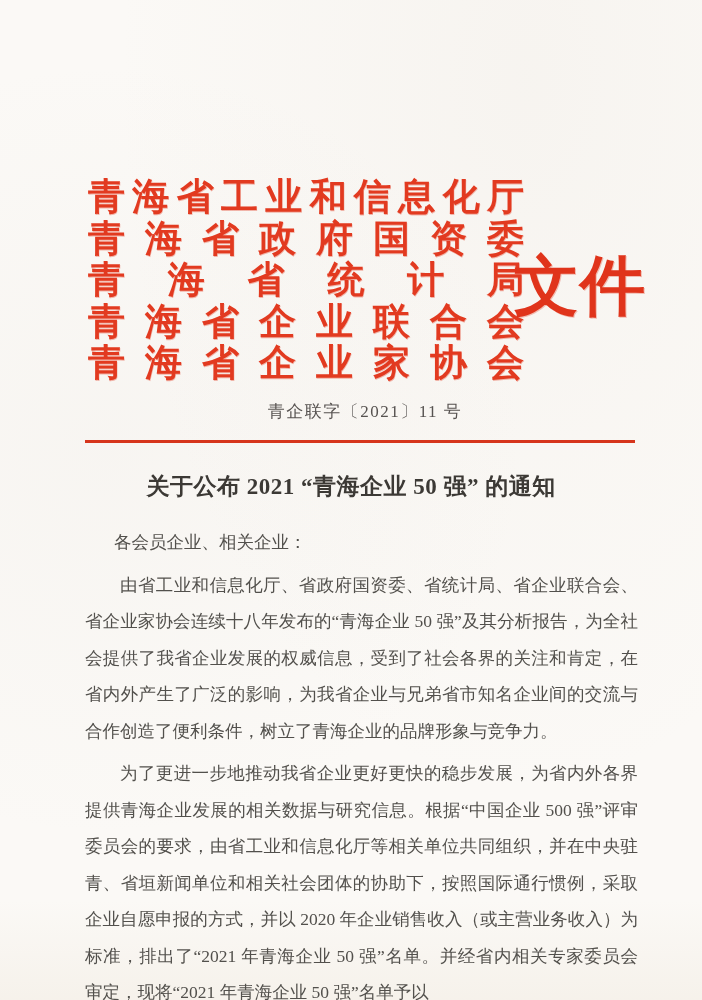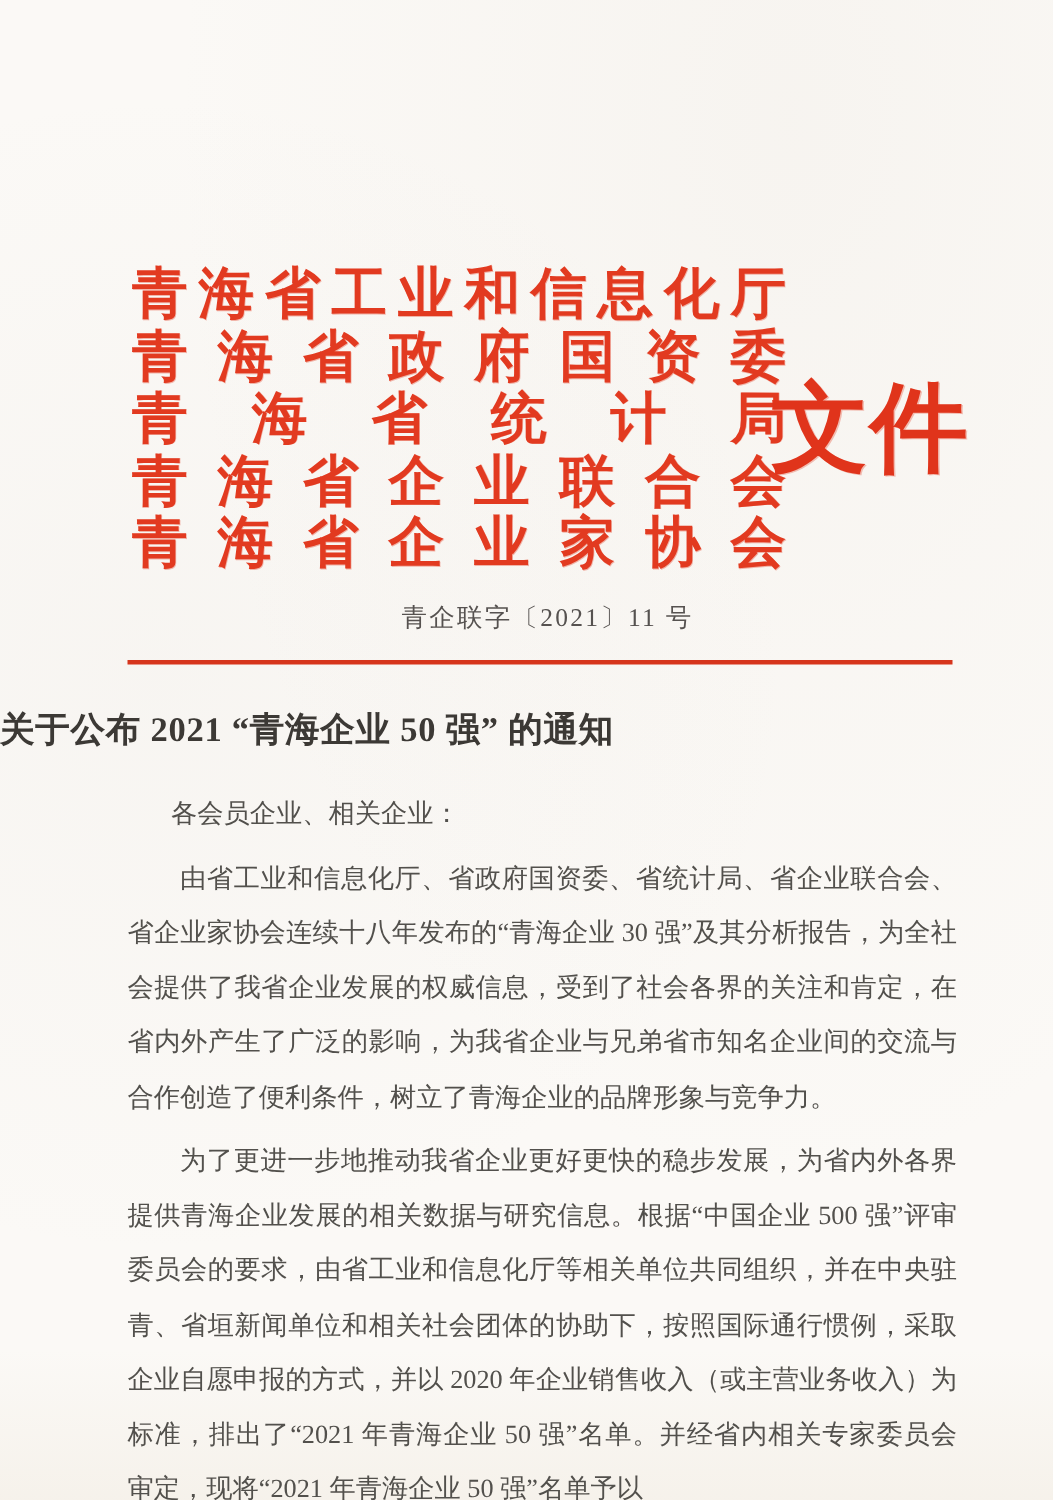--- a/index.html
+++ b/index.html
@@ -44,21 +44,21 @@
   }
   
   .red-rule {
     position:absolute; top:440px; left:85px;
     width:550px; height:3px;
     background:#d6351c; border:none;
   }
   
   .doc-title {
     position:absolute; top:471px; left:0; width:100%;
-    text-align:left;
+    text-align:center;
     font-size:23px; font-weight:bold; color:#3c3935;
     letter-spacing:0.5px;
   }
   
   .doc-body {
     position:absolute; top:524px; left:85px; width:553px;
     font-size:17.5px; line-height:36.5px;
     color:#52504c;
     text-align:justify;
   }
@@ -126,17 +126,17 @@
   <div class="wenjian">文件</div>
 
   <div class="doc-number">青企联字〔2021〕11 号</div>
 
   <div class="red-rule"></div>
 
   <div class="doc-title">关于公布 2021 “青海企业 50 强” 的通知</div>
 
   <div class="doc-body">
     <p class="salutation">各会员企业、相关企业：</p>
-    <p class="para">由省工业和信息化厅、省政府国资委、省统计局、省企业联合会、省企业家协会连续十八年发布的“青海企业 30 强”及其分析报告，为全社会提供了我省企业发展的权威信息，受到了社会各界的关注和肯定，在省内外产生了广泛的影响，为我省企业与兄弟省市知名企业间的交流与合作创造了便利条件，树立了青海企业的品牌形象与竞争力。</p>
+    <p class="para">由省工业和信息化厅、省政府国资委、省统计局、省企业联合会、省企业家协会连续十八年发布的“青海企业 50 强”及其分析报告，为全社会提供了我省企业发展的权威信息，受到了社会各界的关注和肯定，在省内外产生了广泛的影响，为我省企业与兄弟省市知名企业间的交流与合作创造了便利条件，树立了青海企业的品牌形象与竞争力。</p>
     <p class="para">为了更进一步地推动我省企业更好更快的稳步发展，为省内外各界提供青海企业发展的相关数据与研究信息。根据“中国企业 500 强”评审委员会的要求，由省工业和信息化厅等相关单位共同组织，并在中央驻青、省垣新闻单位和相关社会团体的协助下，按照国际通行惯例，采取企业自愿申报的方式，并以 2020 年企业销售收入（或主营业务收入）为标准，排出了“2021 年青海企业 50 强”名单。并经省内相关专家委员会审定，现将“2021 年青海企业 50 强”名单予以</p>
   </div>
 
 </div>
 
 </body></html>

